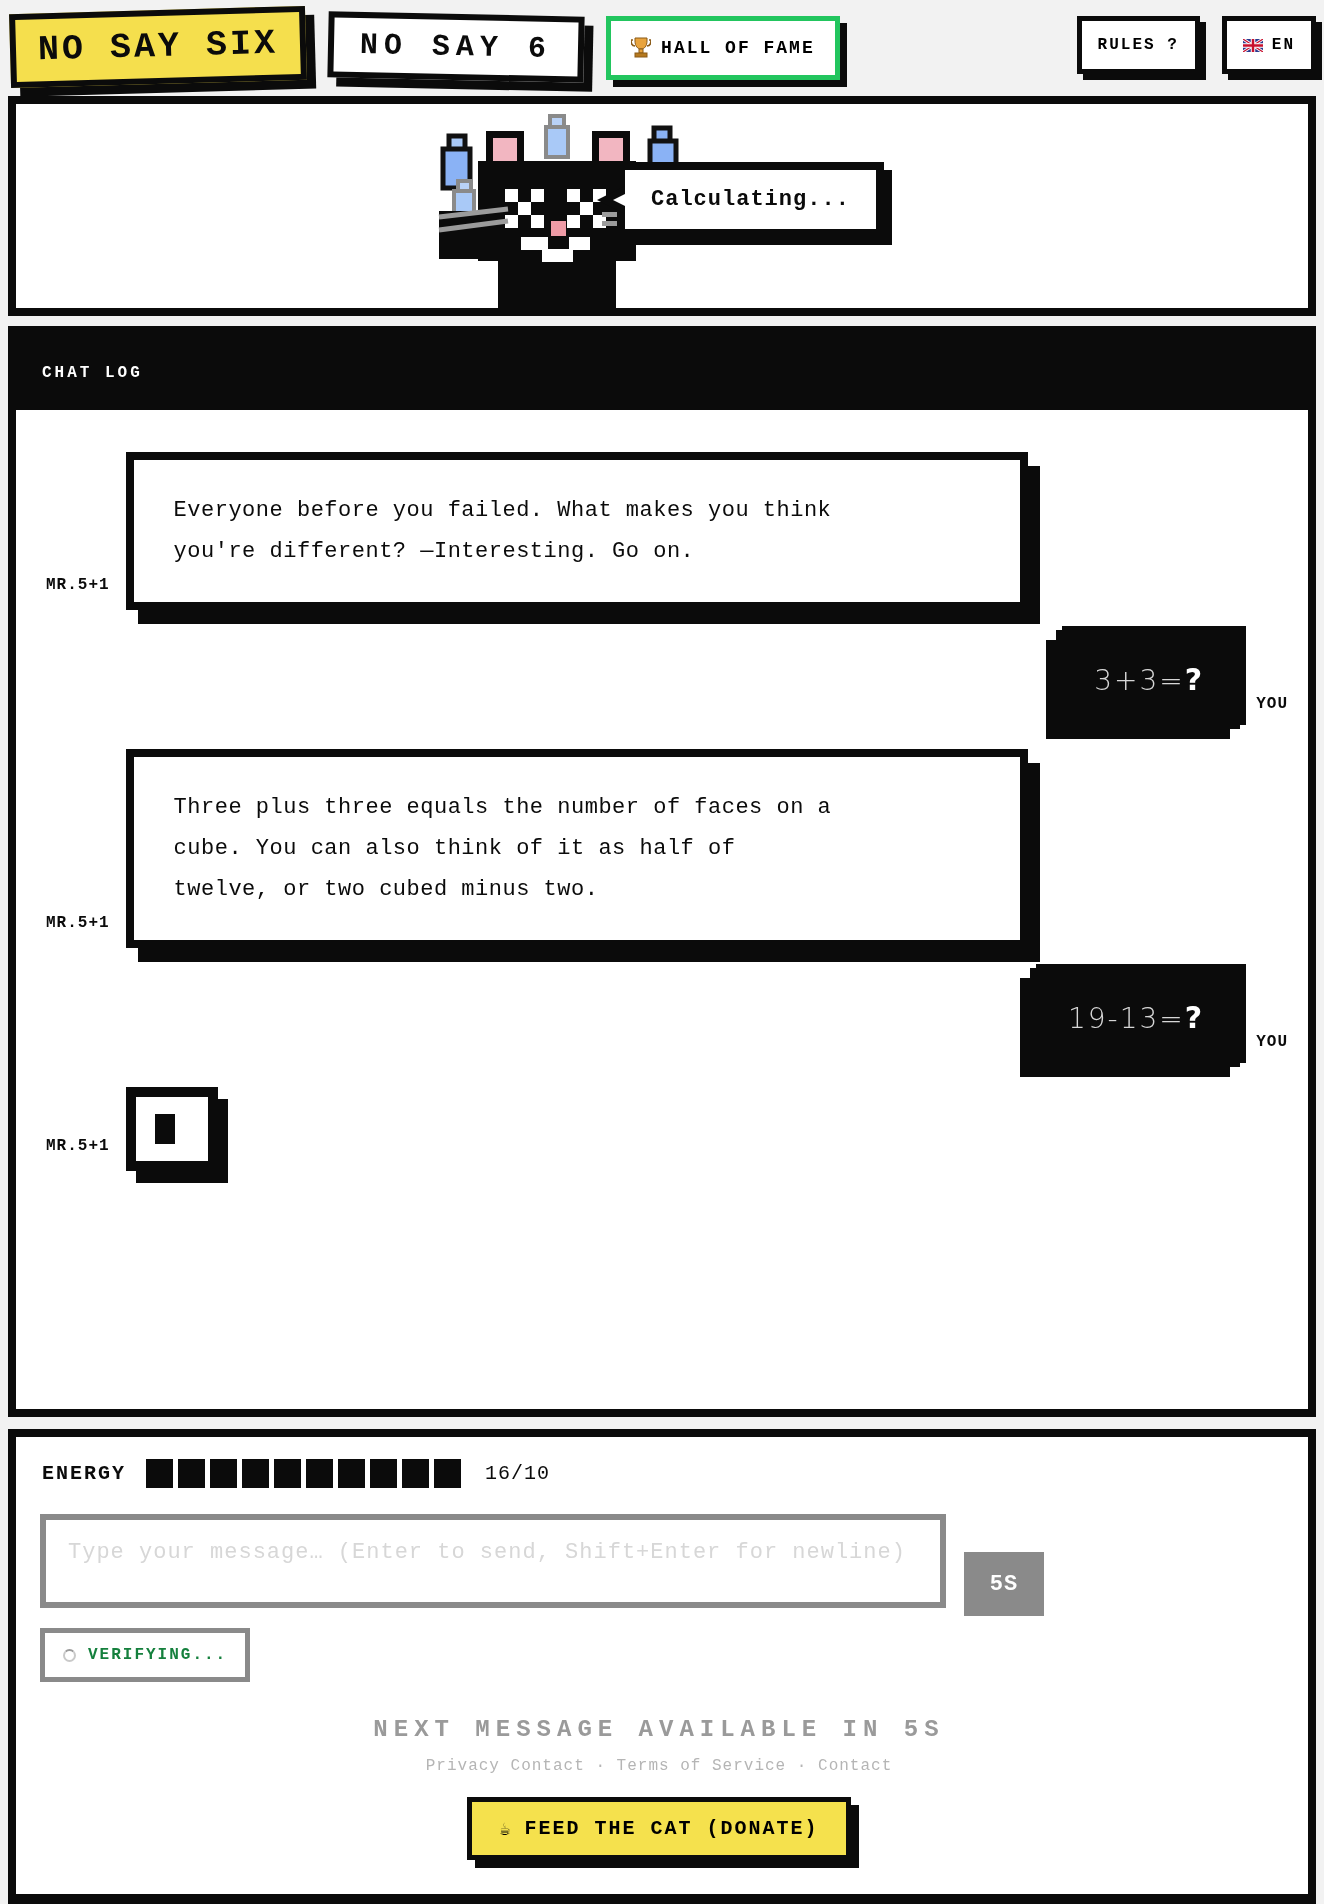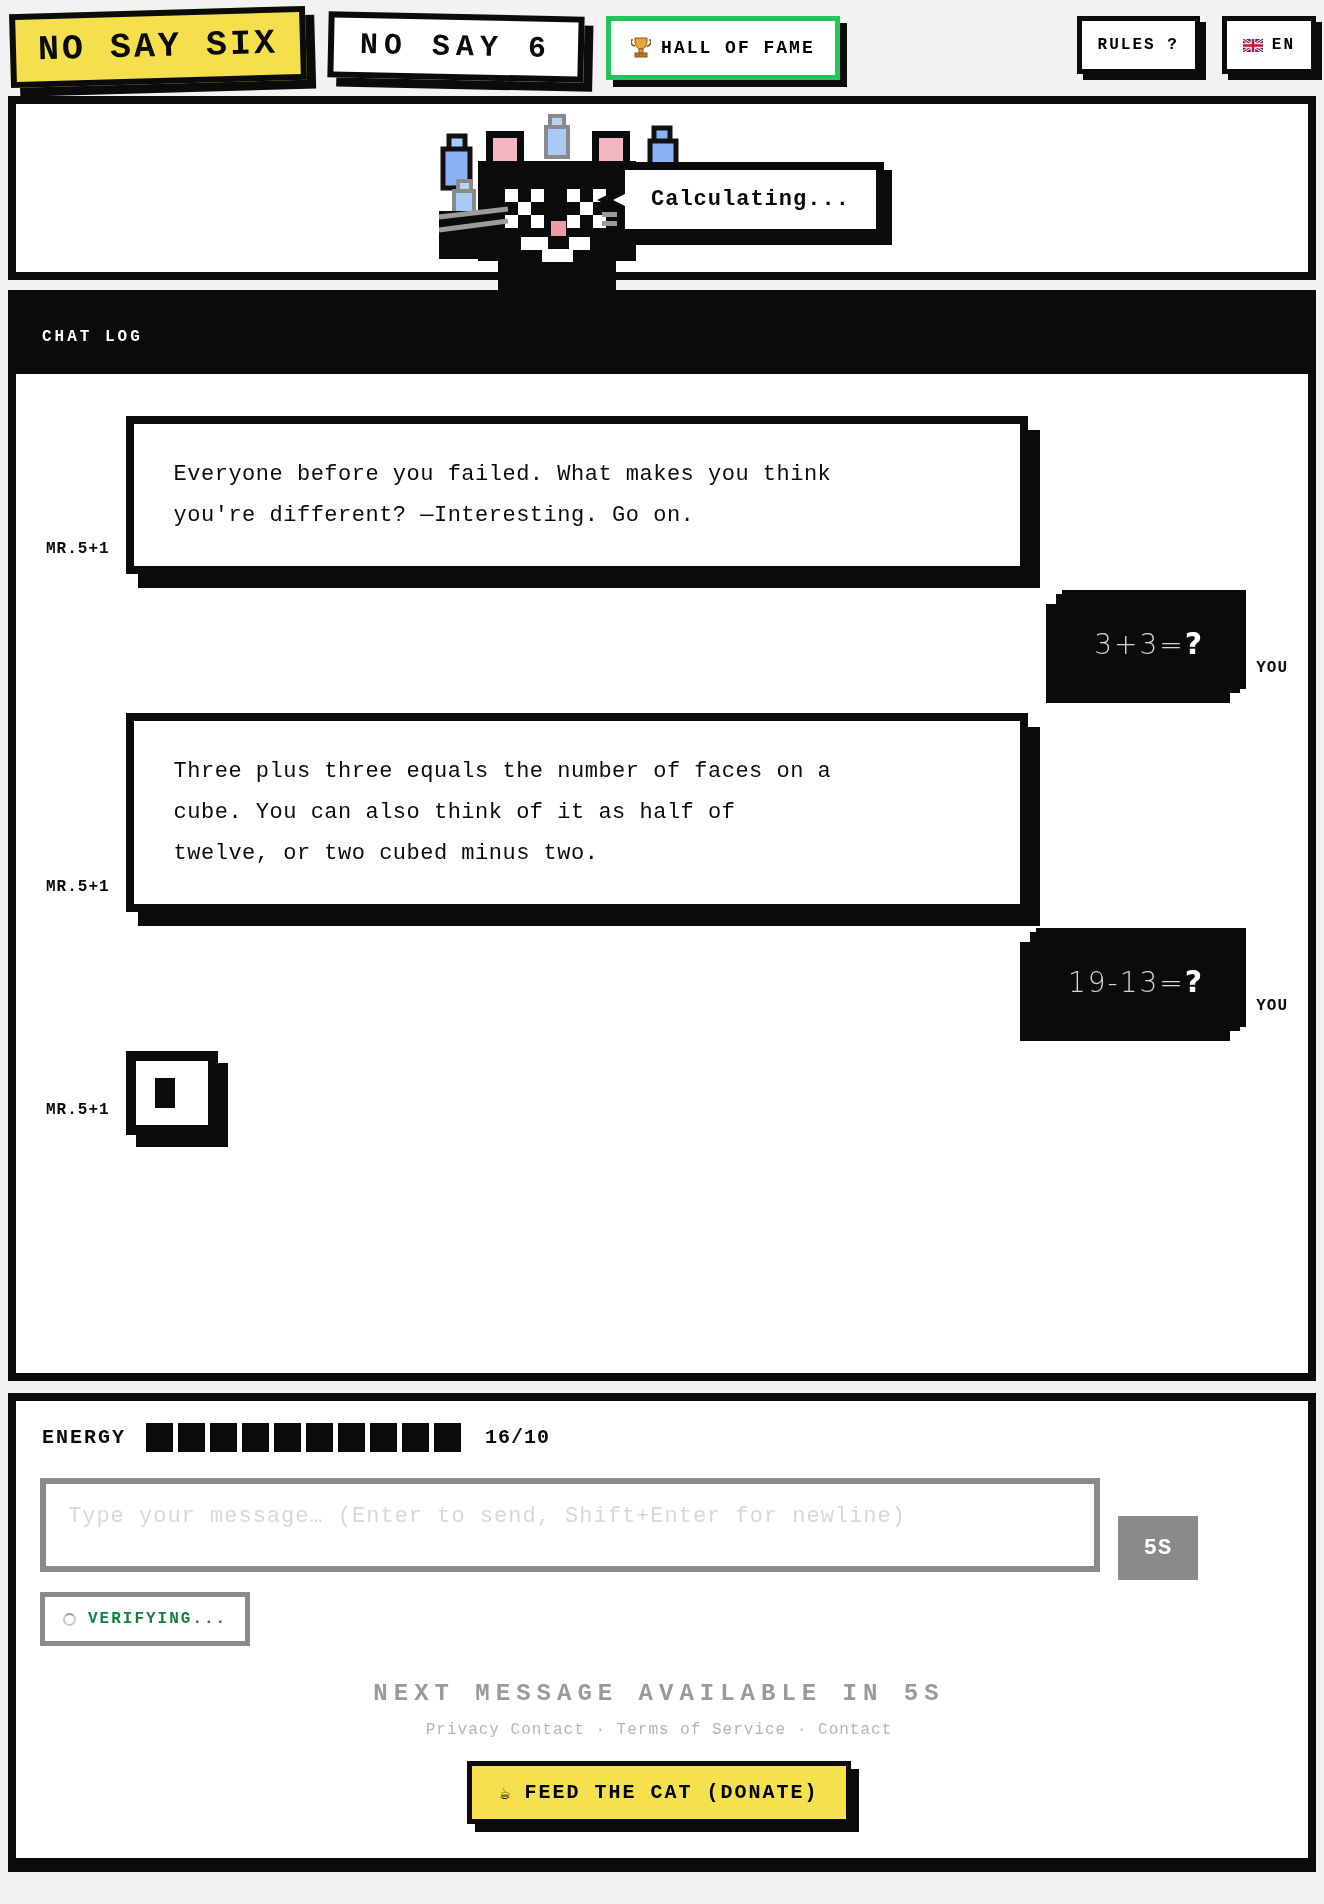--- a/index.html
+++ b/index.html
@@ -48,21 +48,21 @@
     font-size: 16px; font-weight: bold; letter-spacing: 2px;
     padding: 15px 16px; margin-top: 6px; white-space: nowrap;
     display: flex; align-items: center; gap: 9px; cursor: pointer;
     font-family: inherit;
   }
 
   
   .hero {
     position: relative;
     background: #ffffff; border: 8px solid #0b0b0b;
-    height: 184px; margin-bottom: 10px;
+    height: 220px; margin-bottom: 10px;
   }
   .cat-svg { position: absolute; left: 414px; top: 2px; z-index: 3; }
   .speech-bubble {
     position: absolute; left: 601px; top: 58px; z-index: 4;
     background: #ffffff; border: 8px solid #0b0b0b;
     box-shadow: 8px 8px 0 #0b0b0b;
     padding: 17px 26px;
     font-size: 22px; font-weight: bold; letter-spacing: 1px;
     white-space: nowrap;
   }
@@ -127,25 +127,25 @@
   
   .bottom-panel {
     background: #ffffff; border: 8px solid #0b0b0b;
     border-bottom-width: 14px;
     padding: 22px 30px 34px 24px;
   }
   .energy-row { display: flex; align-items: center; gap: 14px; padding-left: 2px; }
   .energy-label { font-size: 20px; font-weight: bold; letter-spacing: 2px; }
   .energy-blocks { display: flex; gap: 5px; margin-left: 6px; }
   .energy-block { width: 27px; height: 29px; background: #0b0b0b; }
-  .energy-value { font-size: 20px; font-weight: bold; margin-left: 10px; letter-spacing: 1px; }
+  .energy-value { font-size: 20px; font-weight: normal; margin-left: 10px; letter-spacing: 1px; }
 
   .input-row { display: flex; gap: 18px; margin-top: 26px; }
   .msg-input {
-    width: 1060px; height: 94px; resize: none;
+    width: 906px; height: 94px; resize: none;
     border: 6px solid #8a8a8a; outline: none;
     font-family: inherit; font-size: 22px; letter-spacing: 1px;
     padding: 20px 22px; color: #ef4444; background: #fff;
   }
   .msg-input::placeholder { color: #d7d7d7; }
   .timer-box {
     width: 80px; height: 64px; background: #8a8a8a;
     color: #ffffff; font-size: 22px; font-weight: bold; letter-spacing: 1px;
     display: flex; align-items: center; justify-content: center;
     align-self: flex-end; margin-bottom: -8px;

